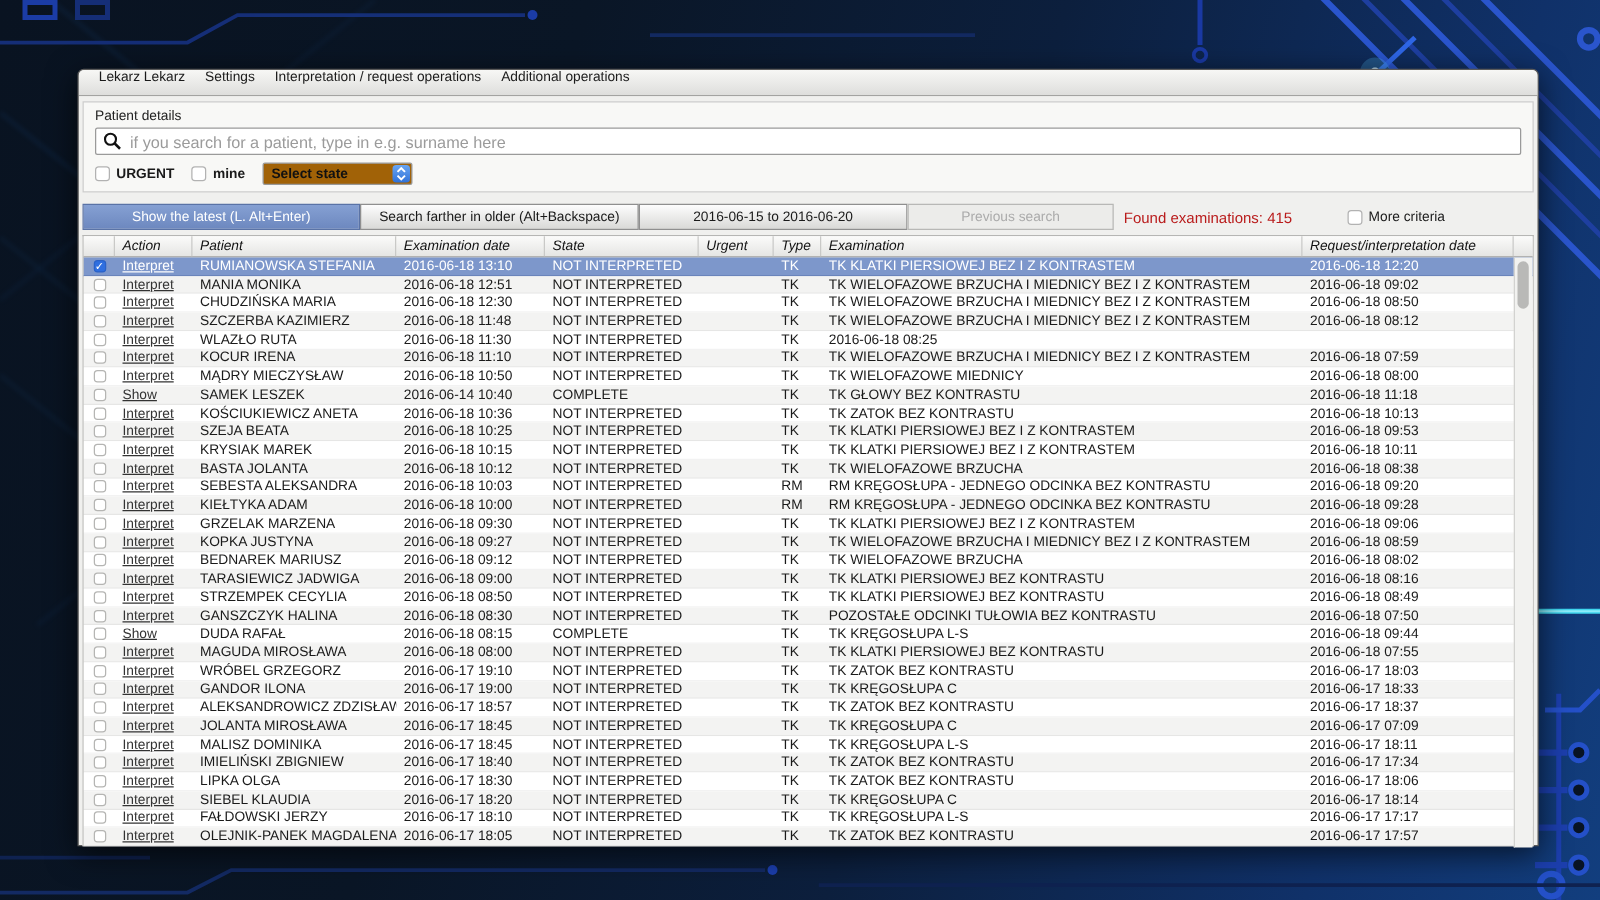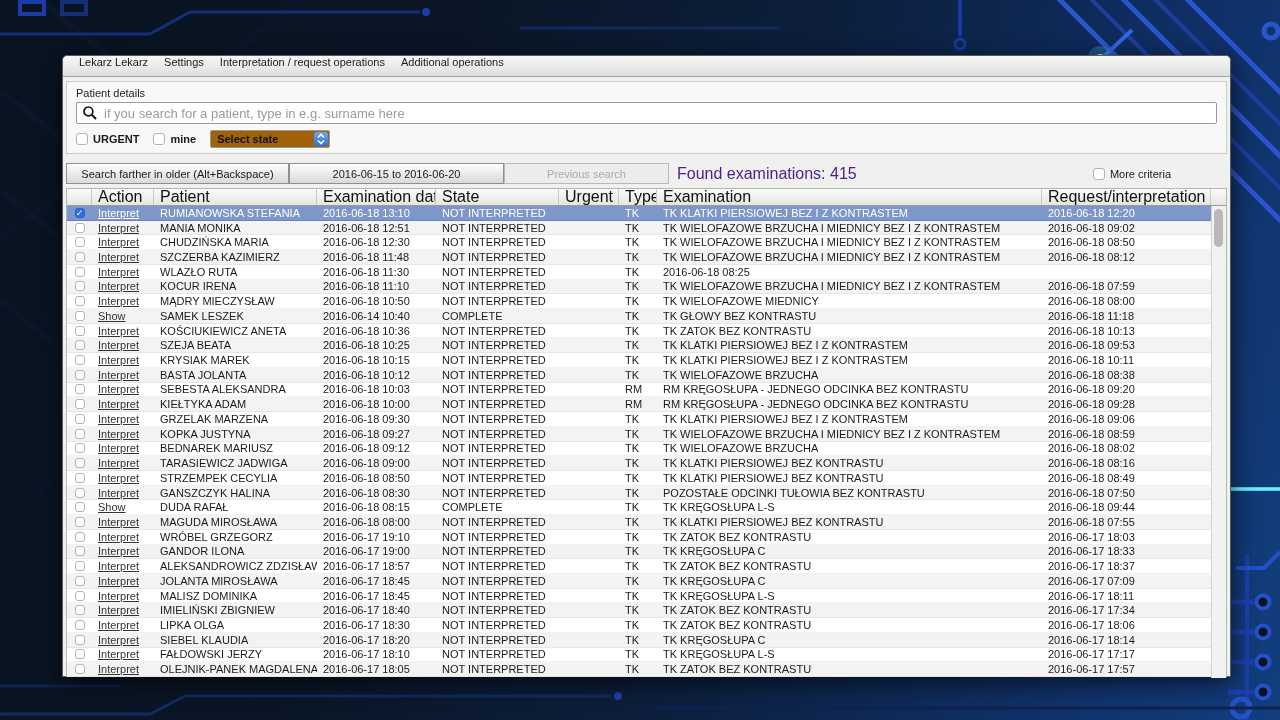--- a/index.html
+++ b/index.html
@@ -40,32 +40,32 @@
     background:linear-gradient(#6aa6f2,#3072d8); border-radius:3px;
     display:flex; flex-direction:column; align-items:center; justify-content:center; }
 
   
   .toolbar { position:absolute; left:3px; right:3px; top:107px; height:21px; display:flex; }
   .btn { height:21px; border:1px solid #8f8f8f; background:linear-gradient(#fdfdfd,#d9d9d7);
     font-size:11px; color:#1a1a1a; display:flex; align-items:center; justify-content:center; }
   .btn.primary { background:linear-gradient(#85a0d3,#6d88bf); border-color:#5a73a6; color:#fff; }
   .btn.disabled { background:#ececea; border-color:#b8b8b6; color:#ababab; }
   .w1{width:222px} .w2{width:223px} .w3{width:215px} .w4{width:165px}
-  .found { font-size:16px; color:#4c1d95; display:flex; align-items:center; margin-left:8px; }
-  .more { display:flex; align-items:center; margin-left:auto; margin-right:56px; }
+  .found { font-size:12px; color:#b91c1c; display:flex; align-items:center; margin-left:8px; }
+  .more { display:flex; align-items:center; margin-left:auto; margin-right:71px; }
   .more .cb-label { font-weight:normal; font-size:11px; margin:0 0 0 5px; }
 
   
   .tbl { position:absolute; left:3px; right:3px; top:132px; height:489px;
     background:#fff; border:1px solid #b6b6b4; border-bottom:none;
     display:flex; flex-direction:column; }
   .thead { display:flex; height:17px; flex:0 0 17px;
     background:linear-gradient(#fbfbfa,#e5e5e3); border-bottom:1px solid #9b9b99; }
-  .th { font-size:16px; color:#111; padding-left:6px; display:flex; align-items:center;
-    border-right:1px solid #c9c9c7; overflow:hidden; white-space:nowrap; }
+  .th { font-size:11px; color:#111; padding-left:6px; display:flex; align-items:center;
+    border-right:1px solid #c9c9c7; overflow:hidden; white-space:nowrap;font-style:italic; }
   .tbody { flex:1; display:flex; flex-direction:column; position:relative; }
   .trow { flex:1; min-height:0; display:flex; background:#fff;
     border-bottom:1px solid rgba(0,0,0,.05); }
   .trow.alt { background:#f3f3f2; }
   .trow.sel { background:#7d97cb; color:#fff; border-bottom-color:#6a84bb; }
   .td { font-size:11px; color:#1a1a1a; padding-left:6px; display:flex; align-items:center;
     overflow:hidden; white-space:nowrap; }
   .trow.sel .td { color:#fff; }
   .col-cb{width:25px; flex:0 0 25px; justify-content:center; padding-left:0;}
   .col-action{width:62px; flex:0 0 62px;}
@@ -175,20 +175,21 @@
           <svg width="10" height="12" viewBox="0 0 10 12">
             <polyline points="2,4.5 5,1.5 8,4.5" fill="none" stroke="#fff" stroke-width="1.6"></polyline>
             <polyline points="2,7.5 5,10.5 8,7.5" fill="none" stroke="#fff" stroke-width="1.6"></polyline>
           </svg>
         </span>
       </div>
     </div>
   </div>
 
   <div class="toolbar">
+    <div class="btn primary w1">Show the latest (L. Alt+Enter)</div>
     <div class="btn w2">Search farther in older (Alt+Backspace)</div>
     <div class="btn w3">2016-06-15 to 2016-06-20</div>
     <div class="btn disabled w4">Previous search</div>
     <div class="found">Found examinations: 415</div>
     <div class="more">
       <span class="cb"></span>
       <span class="cb-label">More criteria</span>
     </div>
   </div>
 

